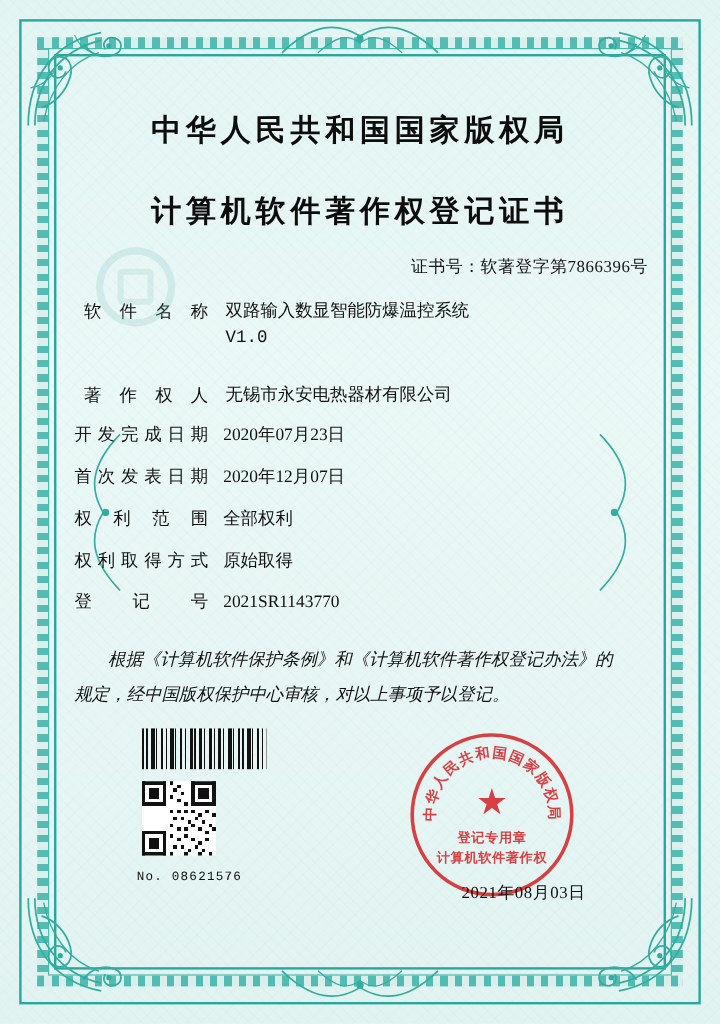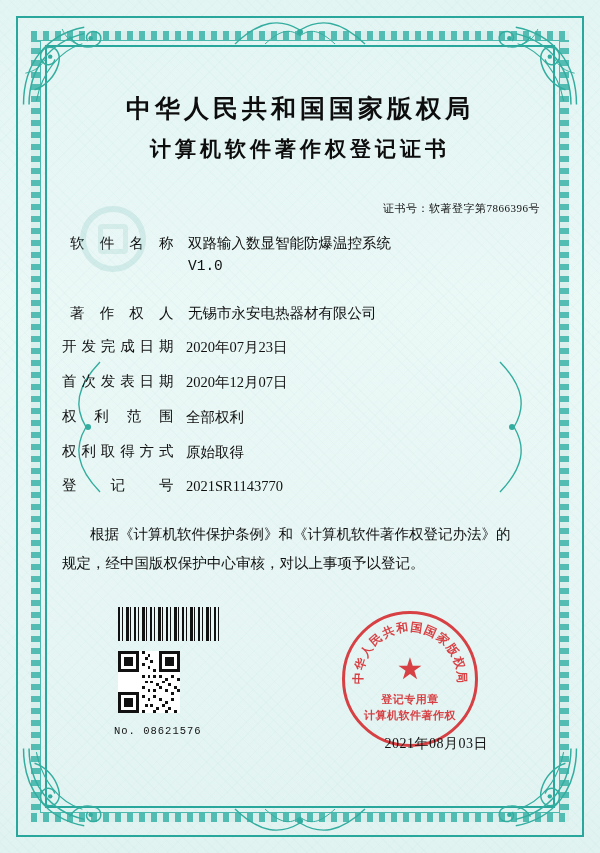--- a/index.html
+++ b/index.html
@@ -109,28 +109,28 @@
     color: #0d0d0d;
     font-weight: bold;
     letter-spacing: 4px;
     font-family: "Liberation Serif", "DejaVu Serif", serif;
   }
   .title-main {
     font-size: 25px;
     margin-top: 36px;
   }
   .title-sub {
-    font-size: 21px;
-    margin-top: 10px;
+    font-size: 25px;
+    margin-top: 34px;
   }
 
   .cert-no {
-    margin-top: 38px;
+    margin-top: 22px;
     text-align: right;
-    font-size: 11px;
+    font-size: 14px;
     color: #111;
     letter-spacing: 0.5px;
     padding-right: 4px;
   }
 
   
   .watermark {
     position: absolute;
     left: 24px;
     top: 150px;
@@ -189,20 +189,21 @@
   .fields-mid .field-value { margin-left: 12px; }
 
   .statement {
     margin-top: 22px;
     padding-left: 6px;
     padding-right: 2px;
     font-size: 14.5px;
     color: #111;
     line-height: 2.0;
     text-align: justify;
+    font-style: italic;
   }
   .statement .indent { display: inline-block; width: 28px; }
 
   
   .bottom {
     position: absolute;
     left: 0;
     right: 0;
     bottom: 30px;
     height: 160px;

